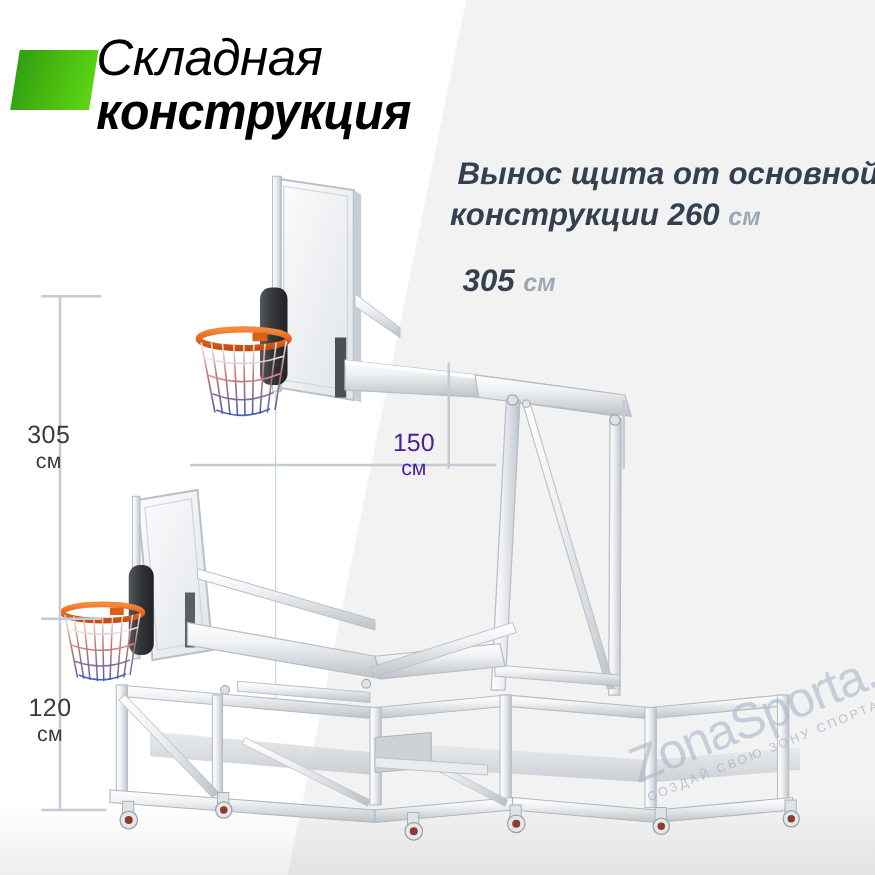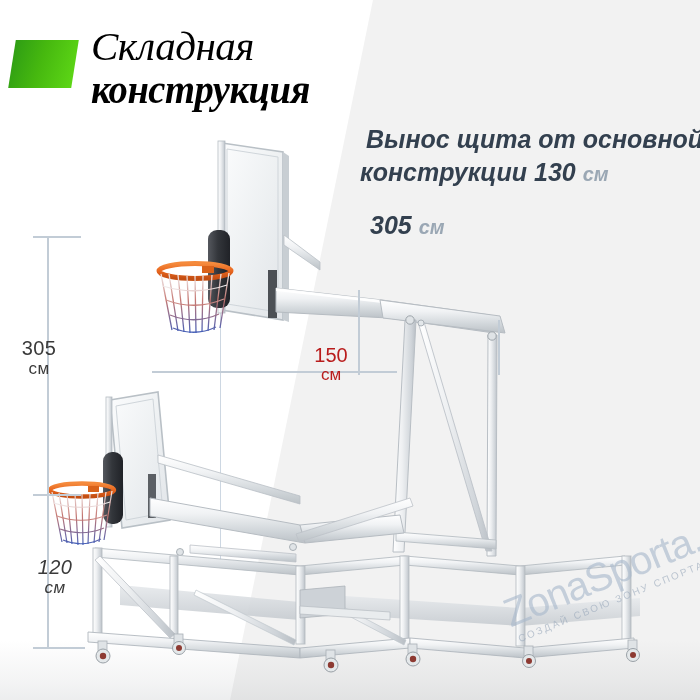--- a/index.html
+++ b/index.html
@@ -23,21 +23,21 @@
     z-index:2;pointer-events:none;
   }
 
   
   .header{position:absolute;left:0;top:0;z-index:40;}
   .green-block{
     position:absolute;left:12px;top:40px;width:63px;height:48px;
     background:linear-gradient(100deg,#2f9e14 0%,#46b80f 45%,#5dd616 100%);
     transform:skewX(-9deg);
   }
-  .title-wrap{position:absolute;left:91px;top:25px;font-family:Liberation Serif, serif;}
+  .title-wrap{position:absolute;left:77px;top:25px;}
   .title-line1{
     font-size:41px;font-style:italic;font-weight:400;color:#000;
     letter-spacing:-0.5px;line-height:1.03;white-space:nowrap;
   }
   .title-line2{
     font-size:41px;font-style:italic;font-weight:700;color:#000;
     letter-spacing:-0.5px;line-height:1.08;white-space:nowrap;
     transform:scaleX(0.94);transform-origin:left center;
   }
 
@@ -55,28 +55,28 @@
   .v-main{left:47px;top:237px;width:1.6px;height:411px;}
   .tick{position:absolute;background:#c2ccd6;height:1.6px;z-index:30;}
   .tick-top{left:33px;top:236px;width:48px;}
   .tick-mid{left:33px;top:494px;width:48px;}
   .tick-bot{left:33px;top:647px;width:52px;}
 
   .dim-label{position:absolute;z-index:31;color:#3a3a3a;text-align:center;
     font-size:20px;line-height:1.05;letter-spacing:0.3px;}
   .dim-label .u{font-size:17px;display:block;margin-top:1px;}
   #dim-305{left:8px;top:338px;width:62px;}
-  #dim-120{left:24px;top:557px;width:62px;font-style:italic;}
+  #dim-120{left:9px;top:557px;width:62px;}
 
   
   .h-150{left:152px;top:371px;width:245px;height:1.6px;position:absolute;background:#c2ccd6;z-index:30;}
   .vtick{position:absolute;background:#c2ccd6;width:1.6px;z-index:29;}
   .vtick-a{left:358px;top:290px;height:85px;}
   .vtick-b{left:498px;top:320px;height:55px;}
-  #dim-150{left:300px;top:345px;width:62px;z-index:31;position:absolute;color:#b91c1c;text-align:center;font-size:20px;line-height:1.05;}
+  #dim-150{left:300px;top:345px;width:62px;z-index:31;position:absolute;color:#4c1d95;text-align:center;font-size:20px;line-height:1.05;}
   #dim-150 .u{font-size:17px;display:block;}
 
   
   .guide-v{position:absolute;left:220px;top:290px;width:1px;height:270px;background:#cdd7e2;z-index:12;}
 
   
   #product{position:absolute;left:0;top:0;width:700px;height:700px;z-index:20;}
 
   
   .watermark{
@@ -274,21 +274,21 @@
   <div class="header">
     <div class="green-block"></div>
     <div class="title-wrap">
       <div class="title-line1">Складная</div>
       <div class="title-line2">конструкция</div>
     </div>
   </div>
 
   <div class="callout" id="callout-offset">
     <div class="ln">Вынос щита от основной</div>
-    <div class="ln"><span>конструкции 130</span> <span class="unit">см</span></div>
+    <div class="ln"><span>конструкции 260</span> <span class="unit">см</span></div>
   </div>
 
   <div class="callout" id="callout-height">
     <div class="ln"><span>305</span> <span class="unit">см</span></div>
   </div>
 
   <div class="dimline v-main"></div>
   <div class="tick tick-top"></div>
   <div class="tick tick-mid"></div>
   <div class="tick tick-bot"></div>

